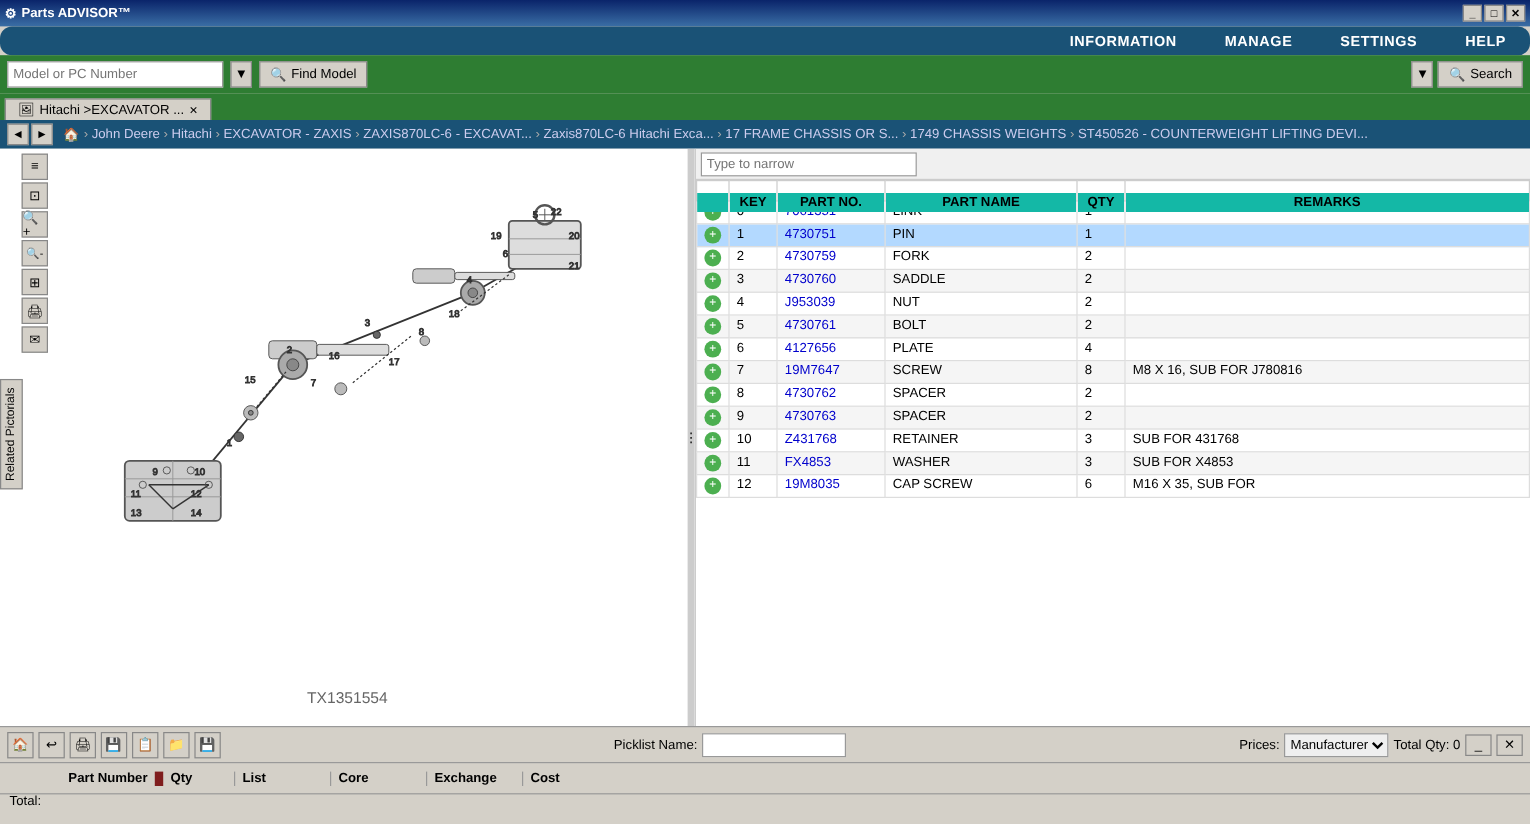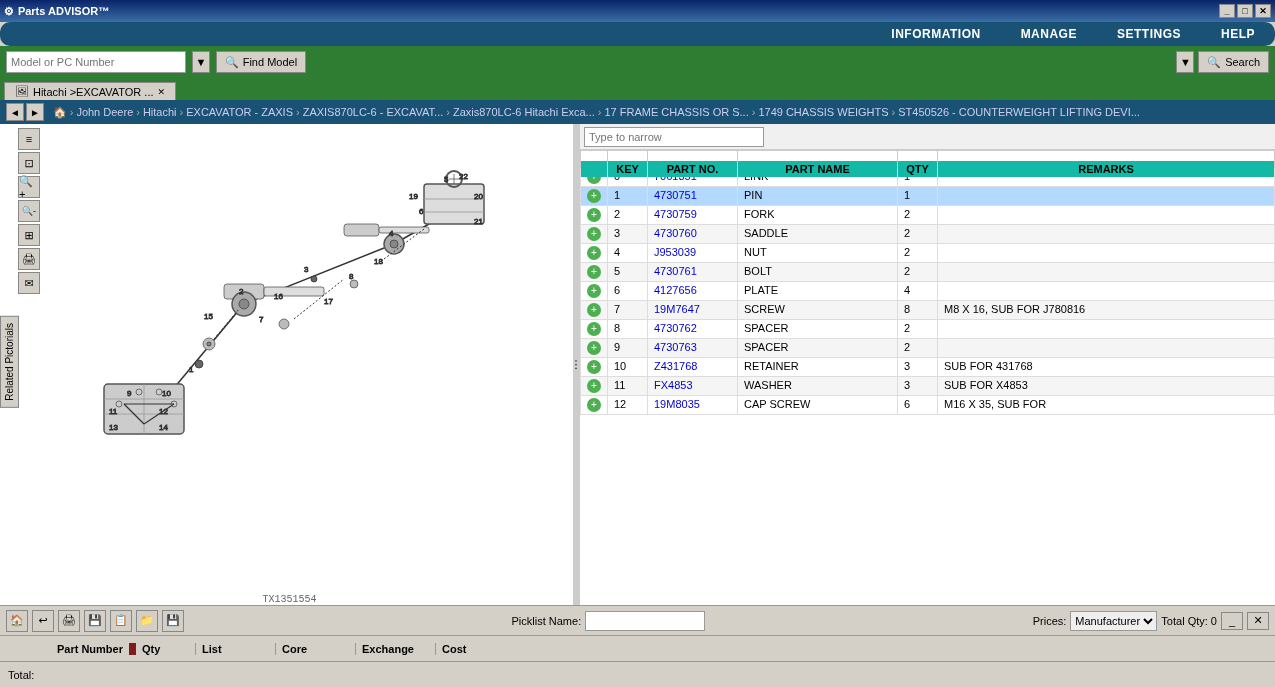--- a/index.html
+++ b/index.html
@@ -172,26 +172,25 @@
     .diagram-btn {
       width: 22px; height: 22px;
       background: #d4d0c8;
       border: 1px solid #888;
       cursor: pointer;
       display: flex; align-items: center; justify-content: center;
       font-size: 11px;
     }
     .diagram-label {
       position: absolute;
-      bottom: 0;
+      bottom: 16px;
       left: 50%;
       transform: translateX(-50%);
-      font-size: 10px;
+      font-size: 13px;
       color: #666;
-      font-family: Liberation Mono, monospace;
     }
 
     
     .parts-panel {
       flex: 1;
       background: white;
       display: flex;
       flex-direction: column;
       overflow: hidden;
     }
@@ -307,21 +306,21 @@
     .col-core { width: 80px; padding: 0 6px; border-right: 1px solid #999; }
     .col-exchange { width: 80px; padding: 0 6px; border-right: 1px solid #999; }
     .col-cost { width: 80px; padding: 0 6px; }
 
     
     .status-bar {
       background: #d4d0c8;
       height: 26px;
       border-top: 1px solid #999;
       display: flex;
-      align-items: center;
+      align-items: flex-start;
       padding: 0 8px;
       font-size: 11px;
     }
 
     
     .parts-table::-webkit-scrollbar { width: 12px; }
     .parts-table::-webkit-scrollbar-track { background: #f1f1f1; }
     .parts-table::-webkit-scrollbar-thumb { background: #c1c1c1; border: 1px solid #888; }
 
     .diagram-svg-container {

